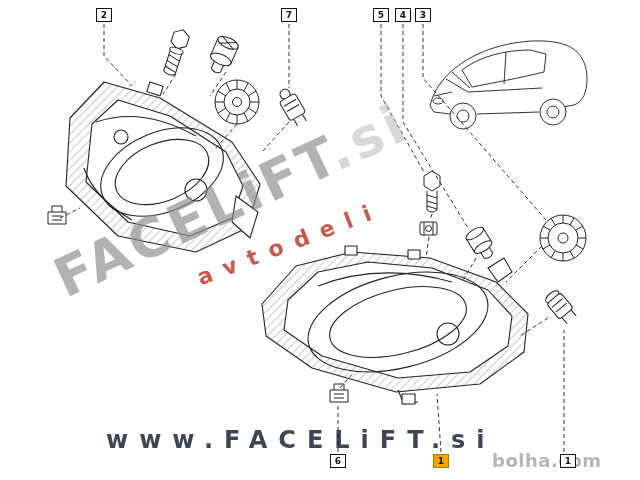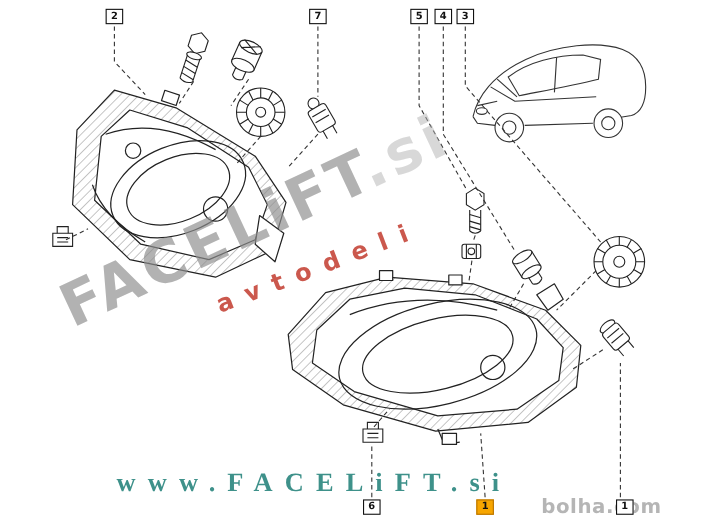--- a/index.html
+++ b/index.html
@@ -188,21 +188,21 @@
       <path d="M60 218 L80 208"></path>
       <path d="M340 388 L354 372"></path>
     </g>
   </svg>
 
   <div class="wm-main" style="color: rgb(143, 143, 143);">
     <span>FACELiFT</span><span class="tld" style="color: rgb(179, 179, 179);">.si</span>
   </div>
   <div class="wm-red" style="color: rgb(194, 59, 46);">avtodeli</div>
 
-  <div class="footer-url" style="color: #0f766e; font-family: Liberation Serif, serif;">www.FACELiFT.si</div>
+  <div class="footer-url" style="color: #0f172a;">www.FACELiFT.si</div>
   <div class="footer-site" style="color: rgb(169, 169, 169);">bolha.com</div>
 
   <div class="callout" style="left:96px;top:8px">2</div>
   <div class="callout" style="left:281px;top:8px">7</div>
   <div class="callout" style="left:373px;top:8px">5</div>
   <div class="callout" style="left:395px;top:8px">4</div>
   <div class="callout" style="left:415px;top:8px">3</div>
   <div class="callout" style="left:330px;top:454px">6</div>
   <div class="callout highlight" style="left: 433px; top: 454px; background: rgb(247, 166, 0);">1</div>
   <div class="callout" style="left:560px;top:454px">1</div>

